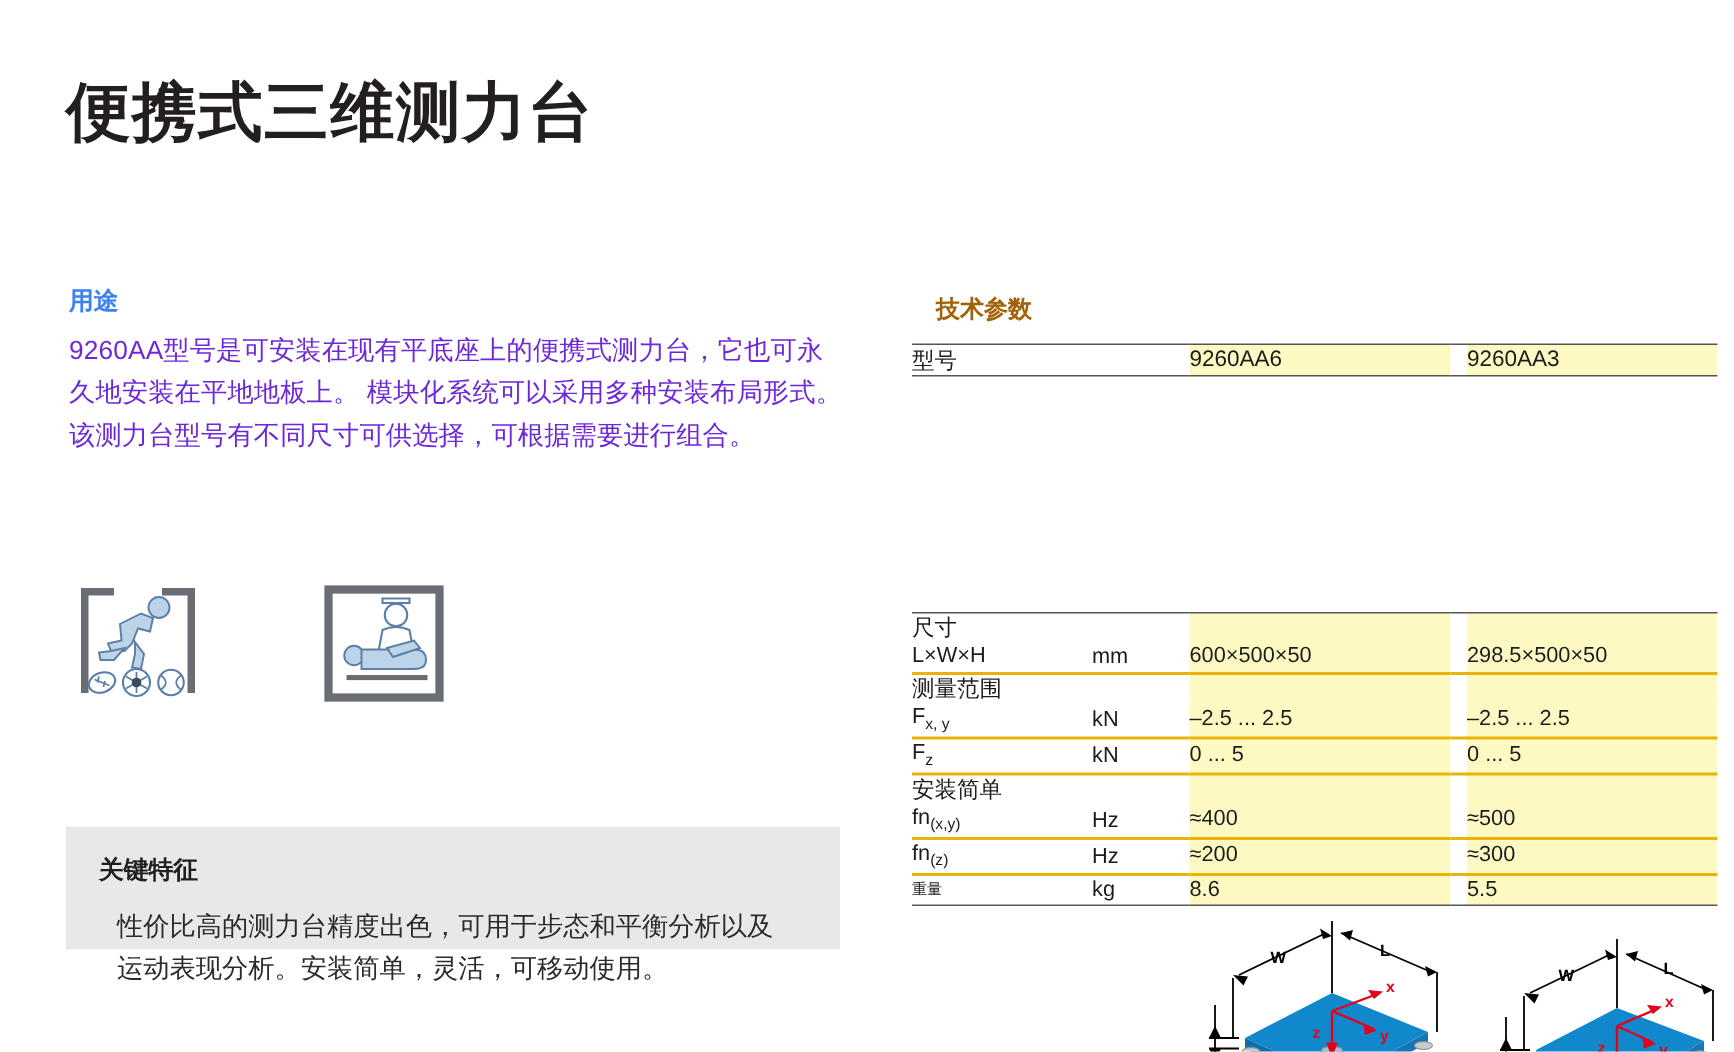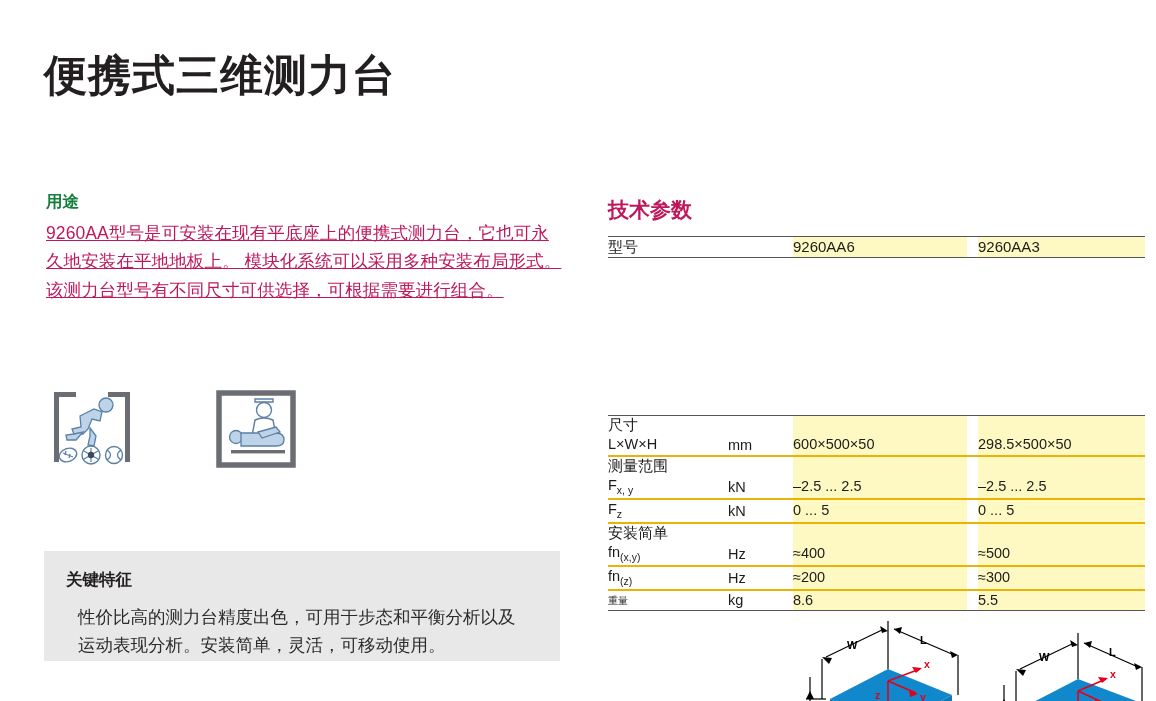--- a/index.html
+++ b/index.html
@@ -32,47 +32,46 @@
 
   
   .left-col {
     position: absolute;
     left: 46px; top: 190px;
     width: 520px;
   }
   .section-heading {
     font-size: 16.5px;
     font-weight: bold;
-    color: #15803d;
+    color: #3b82f6;
     margin: 0 0 6px 0;
     line-height: 1.4;
   }
   .body-text {
     font-size: 17.5px;
     line-height: 1.62;
-    color: #be185d;
+    color: #6d28d9;
     margin: 0;
     letter-spacing: 0.1px;
-    text-decoration: underline;
   }
 
   
   .icon-row {
     position: absolute;
     left: 50px; top: 388px;
     display: flex;
     gap: 80px;
   }
   .app-icon { width: 84px; height: 84px; }
 
   
   .key-box {
     position: absolute;
     left: 44px; top: 551px;
-    width: 516px; height: 110px;
+    width: 516px; height: 82px;
     background: #e8e8e9;
   }
   .key-box-inner {
     padding: 18px 22px 0 22px;
   }
   .key-title {
     font-size: 16.5px;
     font-weight: bold;
     color: #231f20;
     margin: 0 0 3px 0;
@@ -84,24 +83,24 @@
     margin: 12px;
   }
 
   
   .right-col {
     position: absolute;
     left: 608px; top: 196px;
     width: 532px;
   }
   .tech-heading {
-    font-size: 21px;
-    font-weight: bold;
-    color: #be185d;
-    margin: 0 0 12px 0;
+    font-size: 16px;
+    font-weight: bold;
+    color: #a16207;
+    margin: 0 0 12px 16px;
   }
   table.spec {
     width: 532px;
     border-collapse: collapse;
     font-size: 14.5px;
     color: #1c1c1c;
     table-layout: fixed;
   }
   table.spec col.c-param  { width: 120px; }
   table.spec col.c-unit   { width: 60px; }

